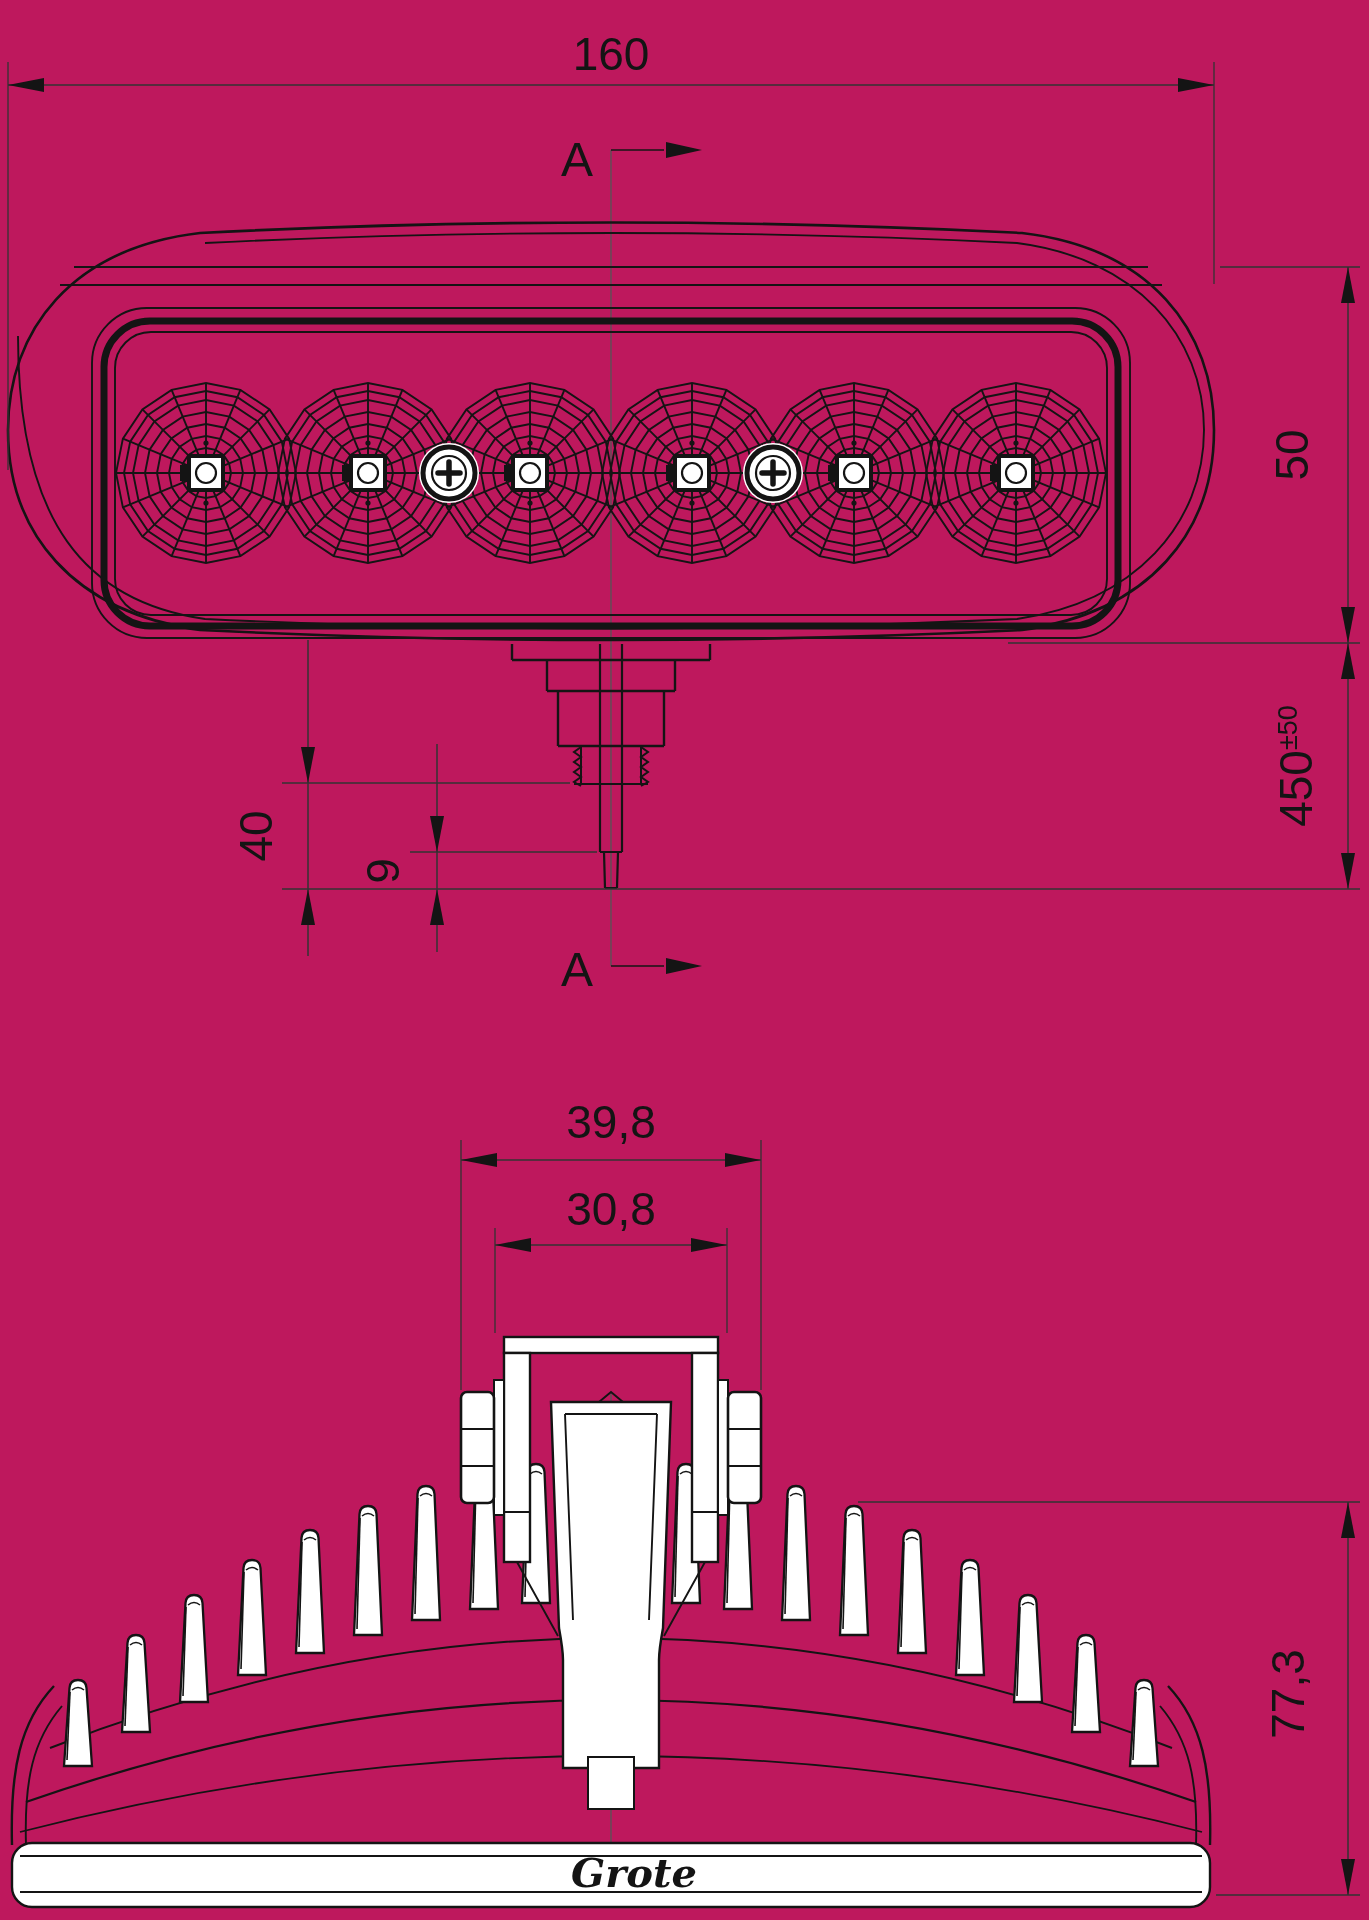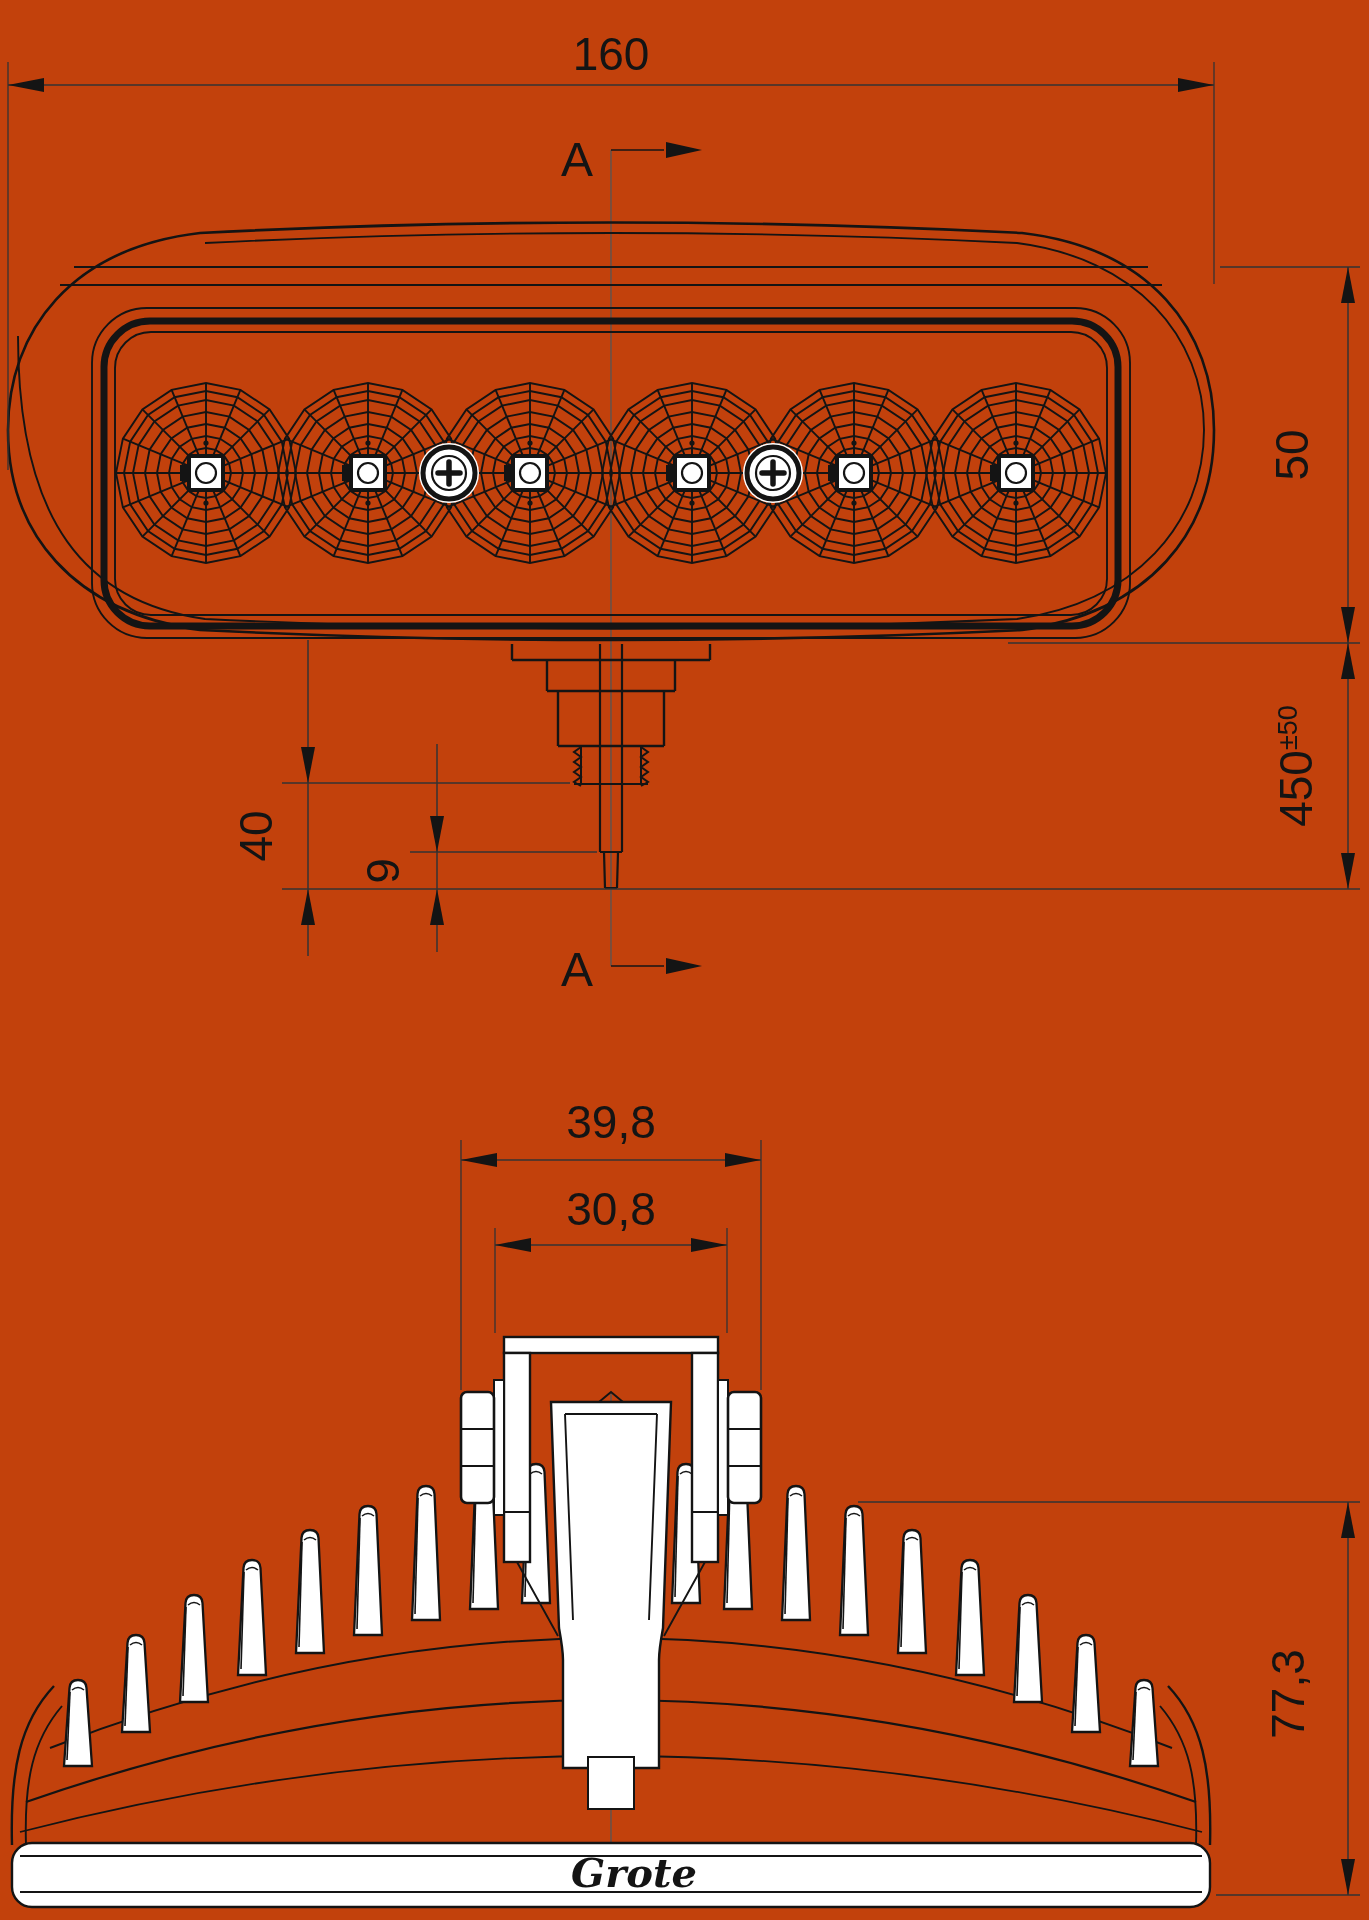--- a/index.html
+++ b/index.html
@@ -1,16 +1,16 @@
 <!DOCTYPE html>
 <html><head>
 <meta charset="utf-8">
 <style>
   html,body{margin:0;padding:0;background:#fff;}
-  #stage{position:relative;width:1369px;height:1920px;background:#c2410c;overflow:hidden;
+  #stage{position:relative;width:1369px;height:1920px;background:#be185d;overflow:hidden;
          font-family:"Liberation Sans", sans-serif;}
   svg text{fill:#141414;}
   .dimtxt{font-size:46px;}
   .sectxt{font-size:48px;}
   .logotxt{font-size:40px;font-family:"DejaVu Serif", serif;font-style:italic;font-weight:bold;}
 </style>
 </head>
 <body>
 
 <div id="stage">

